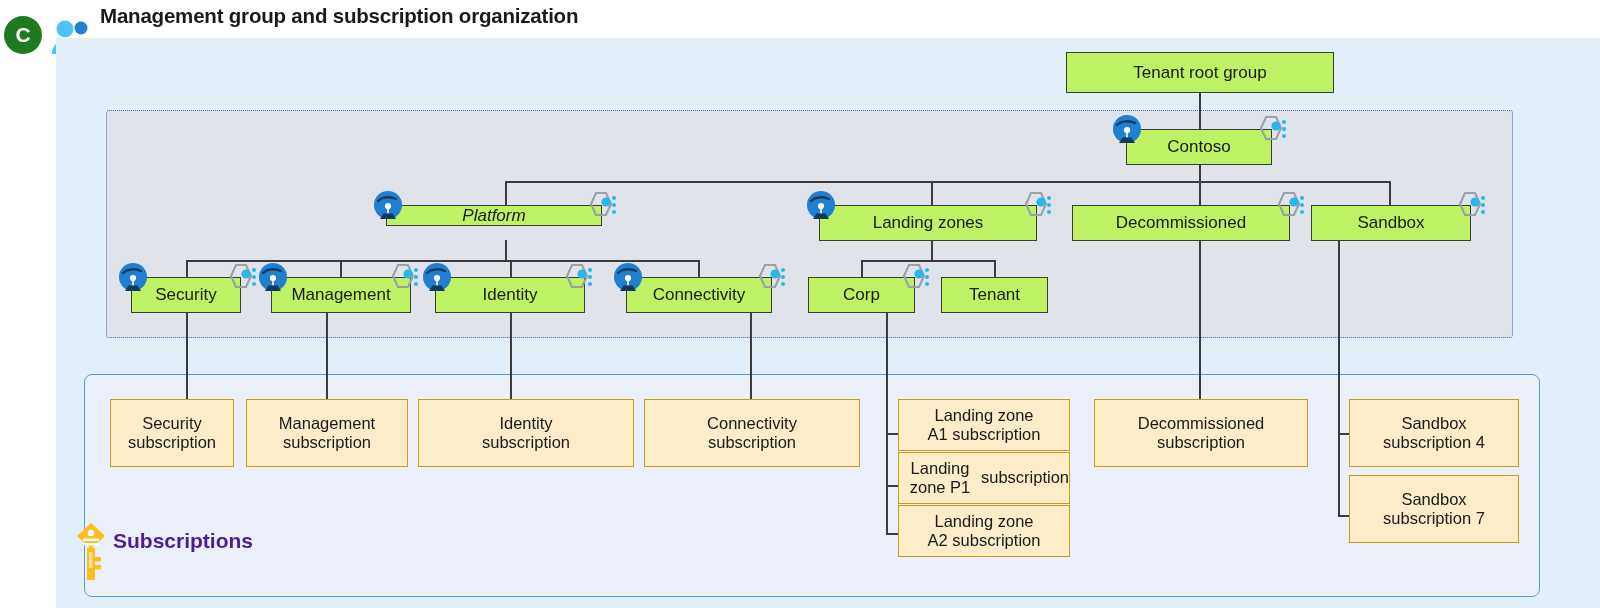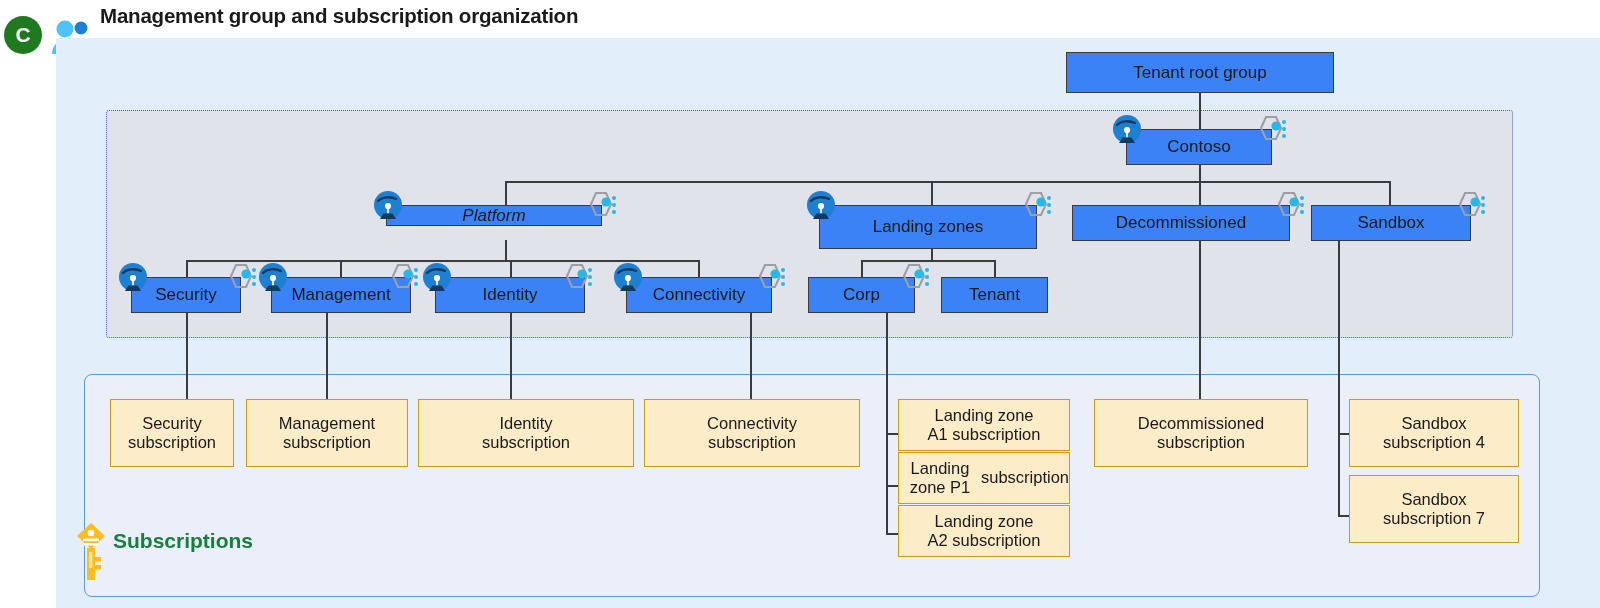--- a/index.html
+++ b/index.html
@@ -97,21 +97,21 @@
     border: 1.6px solid #5b9bd5;
     border-radius: 8px;
     box-sizing: border-box;
   }
   #sub-label {
     position: absolute;
     left: 113px;
     top: 529px;
     font-size: 21px;
     font-weight: bold;
-    color: #15803d;
+    color: #4c1d95;
     white-space: nowrap;
   }
   #key-icon {
     position: absolute;
     left: 74px;
     top: 521px;
     width: 34px;
     height: 62px;
   }
 
@@ -127,21 +127,21 @@
   .node {
     position: absolute;
     box-sizing: border-box;
     display: flex;
     align-items: center;
     justify-content: center;
     text-align: center;
     line-height: 1.16;
   }
   .node.mg {
-    background: #3b82f6;
+    background: #bef264;
     border: 1.4px solid #3b3b3b;
     color: #1a1a1a;
     font-size: 17px;
     justify-content: center;
   }
   .node.sub {
     background: #fdecc8;
     border: 1.4px solid #c99c17;
     color: #1a1a1a;
     font-size: 16.5px;
@@ -280,21 +280,21 @@
   <div class="bp-badge" style="left:586px; top:190px;">
     <svg viewBox="0 0 34 30" width="34" height="30" xmlns="http://www.w3.org/2000/svg">
       <path d="M10 3 L20 3 L25 14 L20 25 L10 25 L5 14 Z" fill="none" stroke="#9aa0a6" stroke-width="2.1"></path>
       <circle cx="20" cy="12" r="4.6" fill="#27b8e8"></circle>
       <circle cx="28" cy="8" r="2" fill="#27b8e8"></circle>
       <circle cx="28" cy="15" r="2" fill="#27b8e8"></circle>
       <circle cx="28" cy="22" r="2" fill="#27b8e8"></circle>
     </svg>
   </div>
 
-  <div class="node mg" style="left:819px; top:205px; width:218px; height:44px;">
+  <div class="node mg" style="left:819px; top:205px; width:218px; height:36px;">
     <span class="label">Landing zones</span>
   </div>
   <div class="policy-badge" style="left:804px; top:190px;">
     <svg viewBox="0 0 34 34" width="34" height="34" xmlns="http://www.w3.org/2000/svg">
       <circle cx="17" cy="15" r="14" fill="#1f7fd0"></circle>
       <path d="M7 11c4-4 12-5 18-2" stroke="#12395e" stroke-width="2.4" fill="none" stroke-linecap="round"></path>
       <circle cx="17" cy="16" r="3.1" fill="#ffffff"></circle>
       <rect x="16.2" y="18.5" width="1.6" height="5" fill="#ffffff"></rect>
       <path d="M9 29 L25 29 L21.5 23.5 L12.5 23.5 Z" fill="#12395e"></path>
     </svg>

